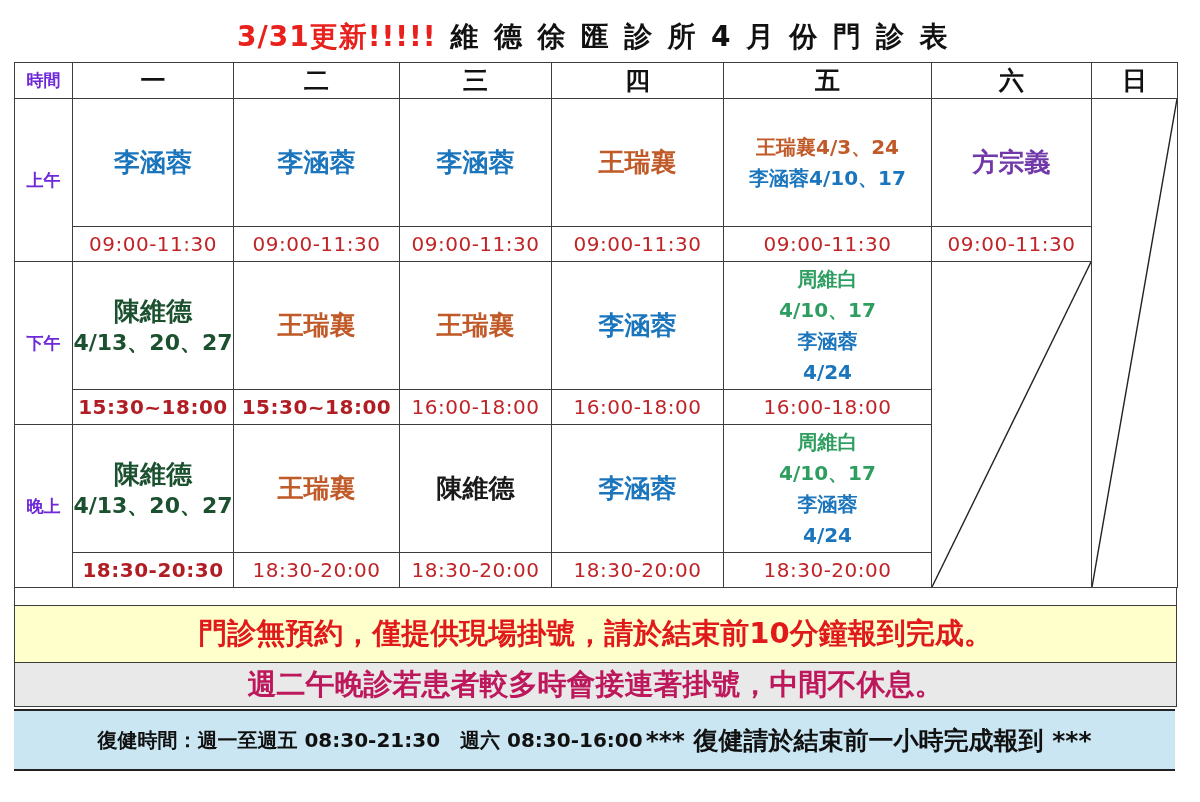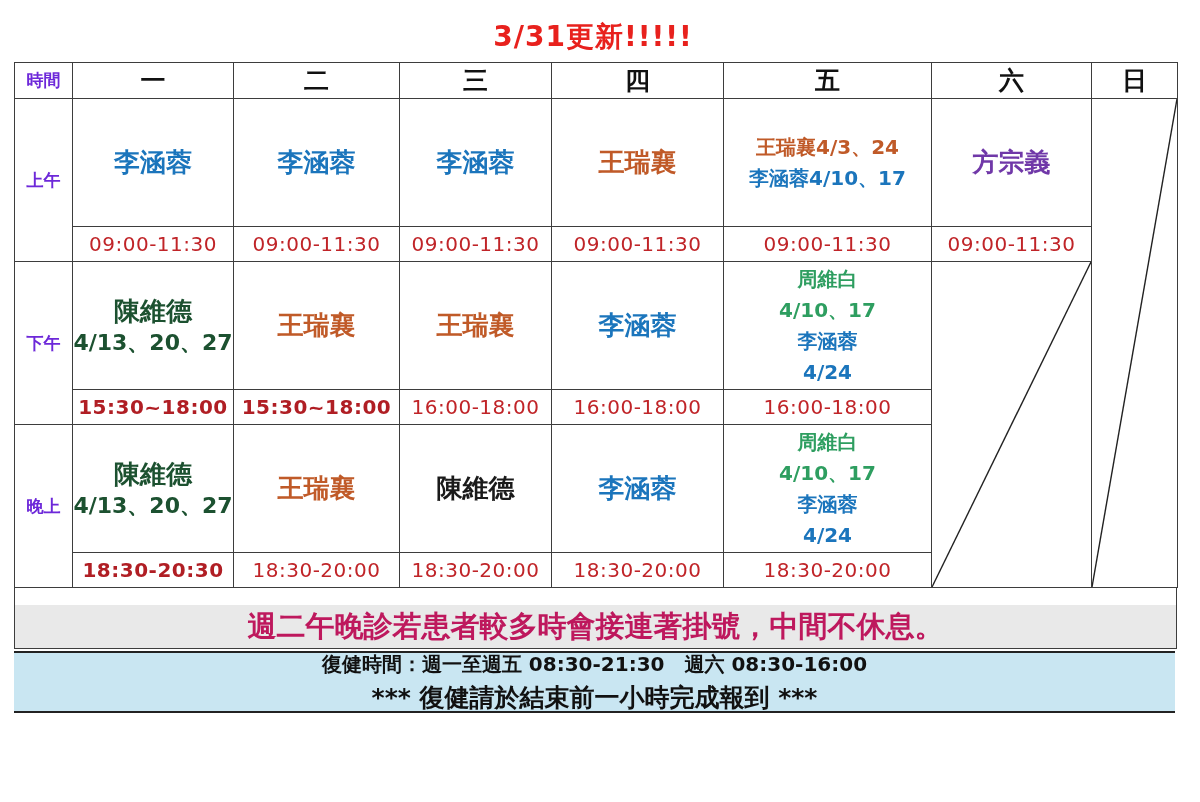--- a/index.html
+++ b/index.html
@@ -70,33 +70,34 @@
     background:var(--notice-gray-bg);
     border:1px solid var(--grid-line);border-top:none;
     display:flex;align-items:center;justify-content:center;
     font-size:29px;font-weight:bold;color:#be185d;
     white-space:nowrap;
   }
   .rehab-blue{
     margin-left:14px;width:1161px;height:58px;margin-top:2px;
     background:var(--rehab-blue-bg);
     border-top:2px solid #222;border-bottom:2px solid #222;
-    display:flex;flex-direction:column;align-items:center;justify-content:center;
+    display:flex;flex-direction:row;align-items:center;justify-content:center;
     gap:3px;
   }
   .rehab-line1{font-size:20px;font-weight:bold;color:#111;white-space:nowrap;}
   .rehab-line2{font-size:25px;font-weight:bold;color:#111;white-space:nowrap;}
 </style>
 </head>
 <body>
 
 <div class="page">
 
   <div class="title-row">
     <span class="title-update">3/31更新!!!!!</span>
+    <span class="title-clinic">維德徐匯診所4月份門診表</span>
   </div>
 
   <table class="sched">
     <colgroup>
       <col style="width:58px">
         <col style="width:161px">
         <col style="width:166px">
         <col style="width:152px">
       <col style="width:172px">
         <col style="width:208px">
@@ -217,20 +218,23 @@
       <td class="time-cell">18:30-20:00</td>
       <td class="time-cell">18:30-20:00</td>
       <td class="time-cell">18:30-20:00</td>
       <td class="time-cell">18:30-20:00</td>
     </tr>
   </tbody>
     </table>
 
   <div class="gap-strip"></div>
 
+  <div class="notice-yellow">
+    <span>門診無預約，僅提供現場掛號，請於結束前10分鐘報到完成。</span>
+  </div>
 
   <div class="notice-gray">
     <span>週二午晚診若患者較多時會接連著掛號，中間不休息。</span>
   </div>
 
   <div class="rehab-blue">
     <div class="rehab-line1">復健時間：週一至週五 08:30-21:30　週六 08:30-16:00</div>
     <div class="rehab-line2">*** 復健請於結束前一小時完成報到 ***</div>
   </div>
 

